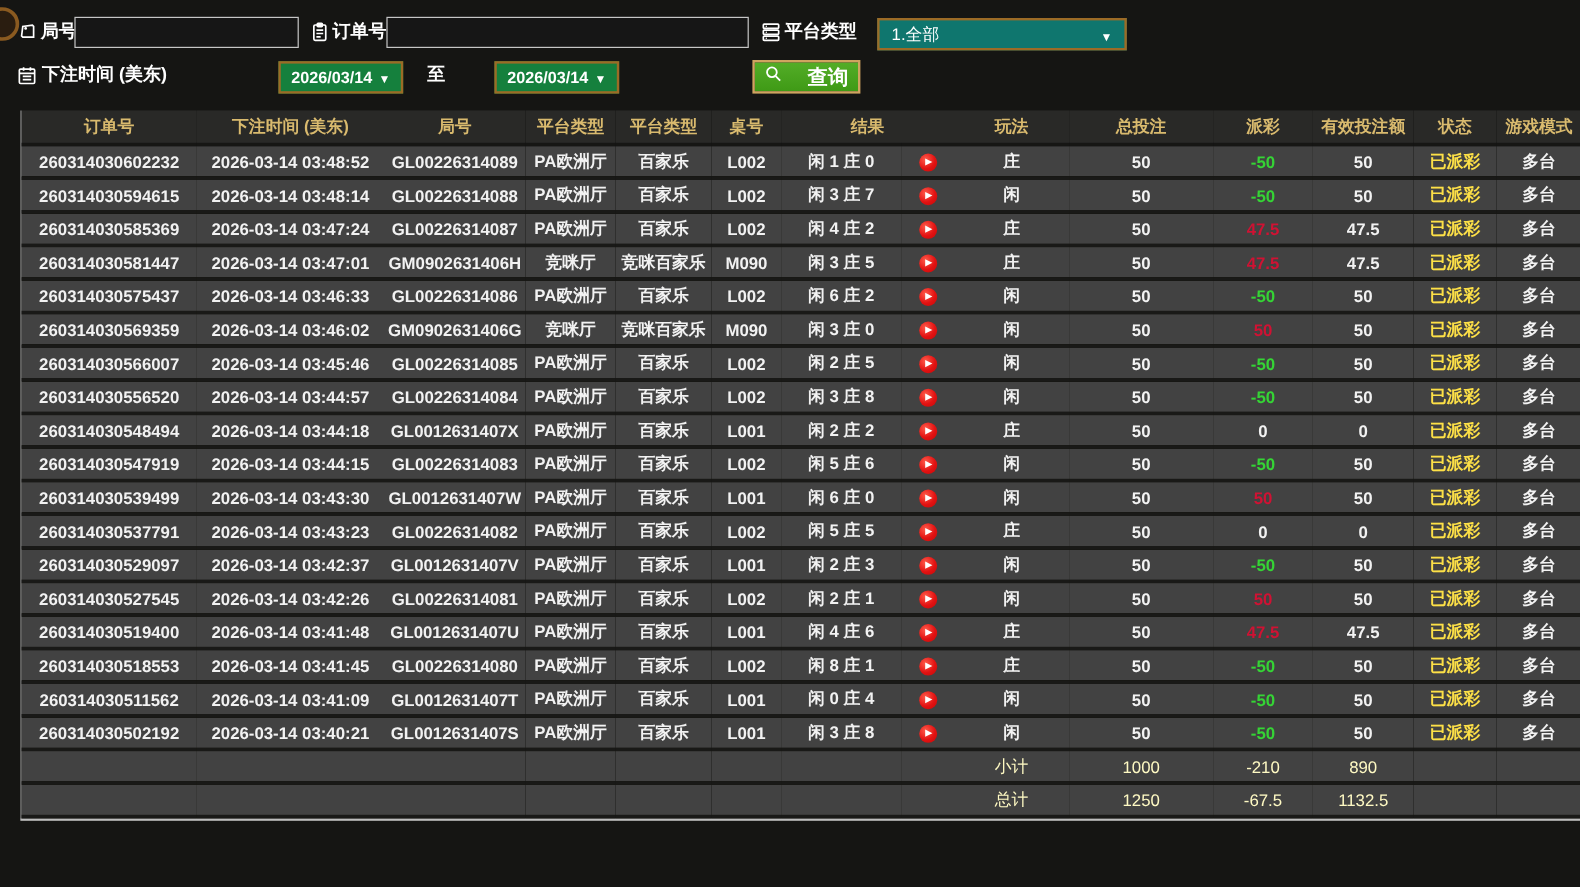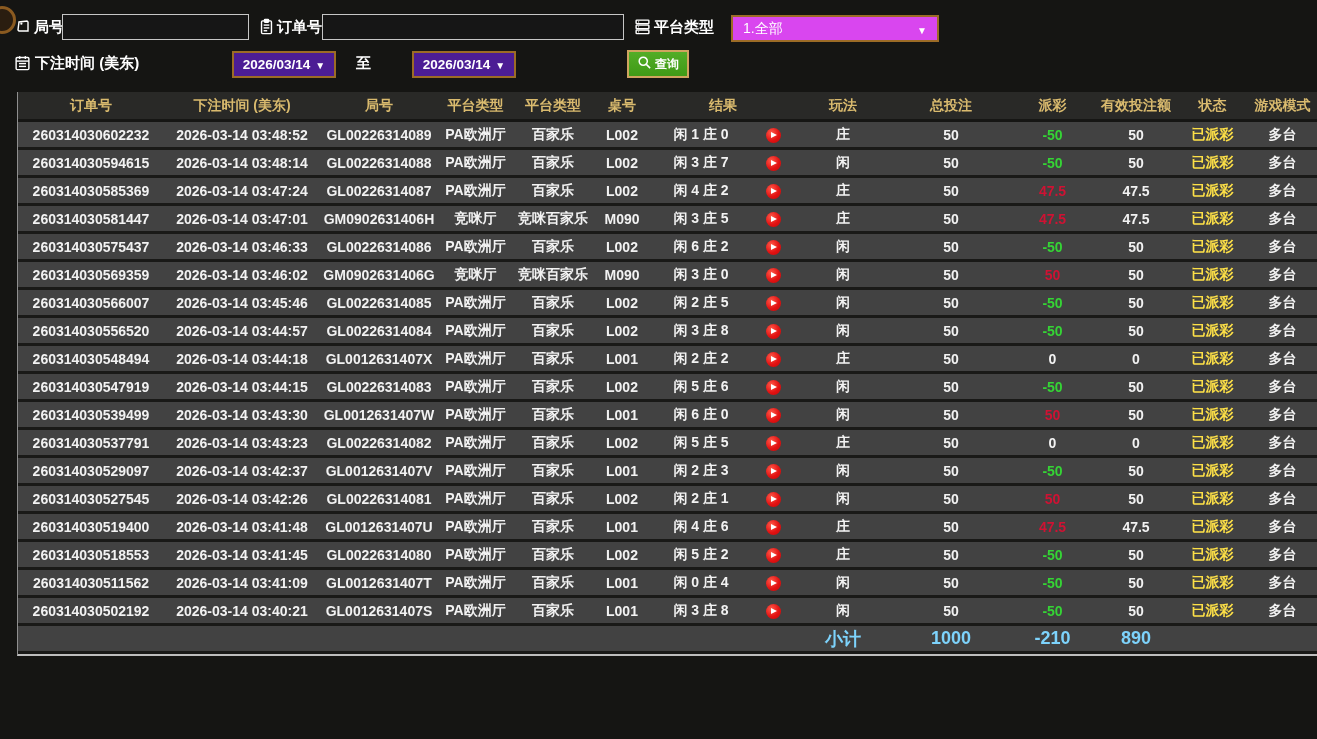--- a/index.html
+++ b/index.html
@@ -17,27 +17,27 @@
   .text-input{
     background:#161616;border:1px solid #c6c6c6;height:24px;
     color:#ffffff;font-size:14px;padding:0 6px;outline:none;
     font-family:"Liberation Sans",sans-serif;
   }
   .sel-box{
     box-sizing:border-box;height:27px;display:flex;align-items:center;
     border:2px solid #9c6b26;color:#ffffff;font-weight:bold;font-size:13.5px;
     cursor:pointer;user-select:none;
   }
-  .date-box{background:#4c1d95;justify-content:center;gap:5px;}
-  .platform-box{background:#d946ef;justify-content:space-between;padding:0 10px;font-weight:normal;font-size:14px;}
+  .date-box{background:#15803d;justify-content:center;gap:5px;}
+  .platform-box{background:#0f766e;justify-content:space-between;padding:0 10px;font-weight:normal;font-size:14px;}
   .arrow:after{content:"▼";font-size:10px;color:#ffffff;}
   .search-btn{
-    box-sizing:border-box;height:28px;display:flex;align-items:center;gap:3px;
+    box-sizing:border-box;height:28px;display:flex;align-items:center;gap:21px;
     background:linear-gradient(#53ad27,#3f9a16);
-    border:2px solid #cfa45f;color:#ffffff;font-weight:bold;font-size:12px;
+    border:2px solid #cfa45f;color:#ffffff;font-weight:bold;font-size:17px;
     padding:0 8px;cursor:pointer;
   }
   .corner-arc{
     position:absolute;left:-12px;top:6px;width:22px;height:22px;border-radius:50%;
     border:3px solid #8a5a20;background:#2a1d10;
   }
   
   .table-wrap{
     position:absolute;top:92px;left:17px;width:1300px;
     border-left:1px solid #8f8f8f;border-bottom:2px solid #bdbdbd;
@@ -51,21 +51,21 @@
   td{
     background:#424242;height:25px;text-align:center;
     font-size:14px;font-weight:600;color:#f2f2f2;
     border-bottom:3px solid #191917;white-space:nowrap;overflow:hidden;
     padding:0;
   }
   .pay-neg{color:#35d435;}
   .pay-pos{color:#cf1233;}
   .pay-zero{color:#f2f2f2;}
   .status-green{color:#fde047;}
-  .total-row td{color:#7dd3fc;font-weight:bold;font-size:18px;}
+  .total-row td{color:#fef9c3;font-weight:normal;font-size:14px;}
   .play-icon{
     display:inline-block;width:15px;height:15px;border-radius:50%;
     background:radial-gradient(circle at 35% 32%,#ff5a4a 0%,#e21212 55%,#c40808 100%);
     position:relative;vertical-align:middle;cursor:pointer;
   }
   .play-icon::after{
     content:"";position:absolute;left:5.5px;top:4px;width:0;height:0;
     border-left:6px solid #ffffff;border-top:3.5px solid transparent;border-bottom:3.5px solid transparent;
   }
 </style>
@@ -418,21 +418,21 @@
           <td class="status-green">已派彩</td>
           <td>多台</td>
         </tr>
         <tr>
           <td>260314030518553</td>
           <td>2026-03-14 03:41:45</td>
           <td>GL00226314080</td>
           <td>PA欧洲厅</td>
           <td>百家乐</td>
           <td>L002</td>
-          <td>闲 5 庄 2</td>
+          <td>闲 8 庄 1</td>
           <td><span class="play-icon"></span></td>
           <td>庄</td>
           <td>50</td>
           <td class="pay-neg">-50</td>
           <td>50</td>
           <td class="status-green">已派彩</td>
           <td>多台</td>
         </tr>
         <tr>
           <td>260314030511562</td>
@@ -472,18 +472,34 @@
           <td></td>
           <td></td>
           <td></td>
           <td></td>
           <td></td>
           <td></td>
           <td>小计</td>
           <td>1000</td>
           <td>-210</td>
           <td>890</td>
+          <td></td>
+          <td></td>
+        </tr>
+        <tr class="total-row">
+          <td></td>
+          <td></td>
+          <td></td>
+          <td></td>
+          <td></td>
+          <td></td>
+          <td></td>
+          <td></td>
+          <td>总计</td>
+          <td>1250</td>
+          <td>-67.5</td>
+          <td>1132.5</td>
           <td></td>
           <td></td>
         </tr>
       </tbody>
   </table>
 </div>
 
 </body></html>

